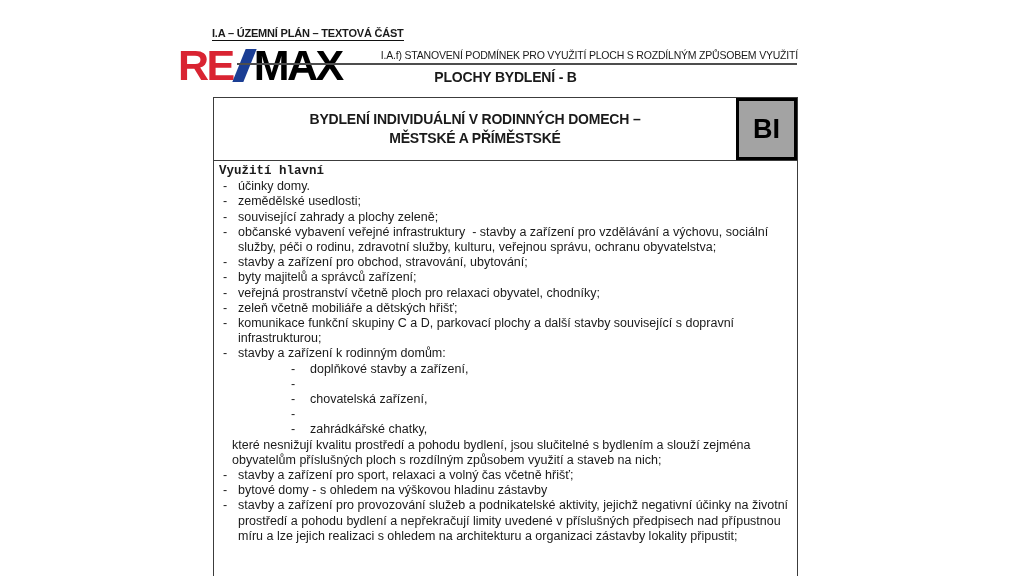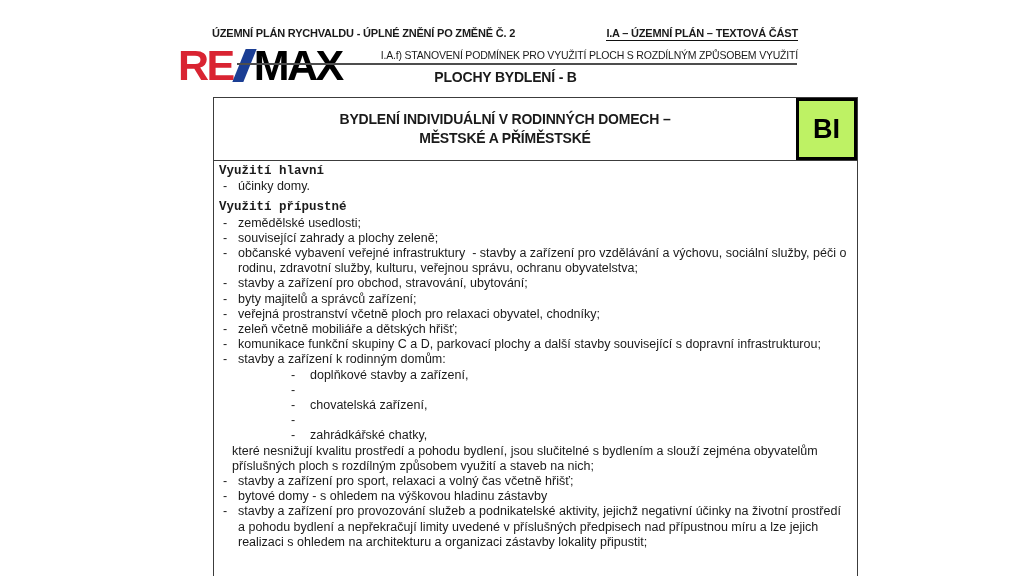--- a/index.html
+++ b/index.html
@@ -20,21 +20,21 @@
 
   
   .subsection{top:49px;left:212px;width:586px;text-align:right;font-size:10.5px;
               font-weight:normal;letter-spacing:-0.2px;white-space:nowrap;}
   .rule{top:63px;left:237px;width:560px;height:2px;background:#4d4d4d;z-index:2;}
 
   .page-title{top:69px;left:213px;width:585px;text-align:center;font-size:14px;
               font-weight:bold;letter-spacing:-0.2px;}
 
   
-  .doc-table{top:97px;left:213px;width:645px;height:479px;box-sizing:border-box;
+  .doc-table{top:97px;left:213px;width:585px;height:479px;box-sizing:border-box;
              border:1px solid #3c3c3c;border-bottom:none;overflow:hidden;background:#fff;}
   .thead{display:flex;height:63px;box-sizing:border-box;border-bottom:1px solid #3c3c3c;}
   .title-cell{flex:1;display:flex;flex-direction:column;justify-content:center;
               text-align:center;font-weight:bold;font-size:14px;line-height:19px;
               letter-spacing:-0.2px;}
   .bi-cell{width:55px;box-sizing:content-box;border:3px solid #000;display:flex;
            align-items:center;justify-content:center;font-weight:bold;font-size:27px;
            color:#000;}
 
   .tbody{padding:3px 6px 0 5px;font-size:12.5px;line-height:15.2px;}
@@ -44,50 +44,48 @@
   .li .dash{flex:0 0 15px;padding-left:4px;}
   .li .txt{flex:1;white-space:pre-wrap;}
   .li.l2{padding-left:72px;}
   .li.l2 .dash{flex:0 0 19px;padding-left:0;}
   .cont{padding-left:13px;white-space:pre-wrap;}
 </style>
 </head>
 <body>
 
 <div class="abs top-row">
-  <span>ÚZEMNÍ PLÁN RYCHVALDU - ÚPLNÉ ZNĚNÍ PO ZMĚNĚ Č. 2</span>
   <span class="doc-section">I.A – ÚZEMNÍ PLÁN – TEXTOVÁ ČÁST</span>
 </div>
 
 <div class="abs logo">
   <span style="color: rgb(217, 36, 50);">RE</span>
   <span class="logo-slash" style="background: rgb(27, 62, 148);"></span>
   <span style="color: #000000;">MAX</span>
 </div>
 
 <div class="abs subsection">I.A.f) STANOVENÍ PODMÍNEK PRO VYUŽITÍ PLOCH S ROZDÍLNÝM ZPŮSOBEM VYUŽITÍ</div>
 <div class="abs rule"></div>
 
 <div class="abs page-title">PLOCHY BYDLENÍ - B</div>
 
 <div class="abs doc-table">
   <div class="thead">
     <div class="title-cell">
       <div>BYDLENÍ INDIVIDUÁLNÍ V RODINNÝCH DOMECH –</div>
       <div>MĚSTSKÉ A PŘÍMĚSTSKÉ</div>
     </div>
-    <div class="bi-cell" style="background: #bef264;">BI</div>
+    <div class="bi-cell" style="background: #a3a3a3;">BI</div>
   </div>
   <div class="tbody">
       <div class="sec-heading">Využití hlavní</div>
       <div class="li l1">
         <span class="dash">-</span>
         <span class="txt">účinky domy.</span>
       </div>
-      <div class="sec-heading spaced">Využití přípustné</div>
       <div class="li l1">
         <span class="dash">-</span>
         <span class="txt">zemědělské usedlosti;</span>
       </div>
       <div class="li l1">
         <span class="dash">-</span>
         <span class="txt">související zahrady a plochy zeleně;</span>
       </div>
       <div class="li l1">
         <span class="dash">-</span>

